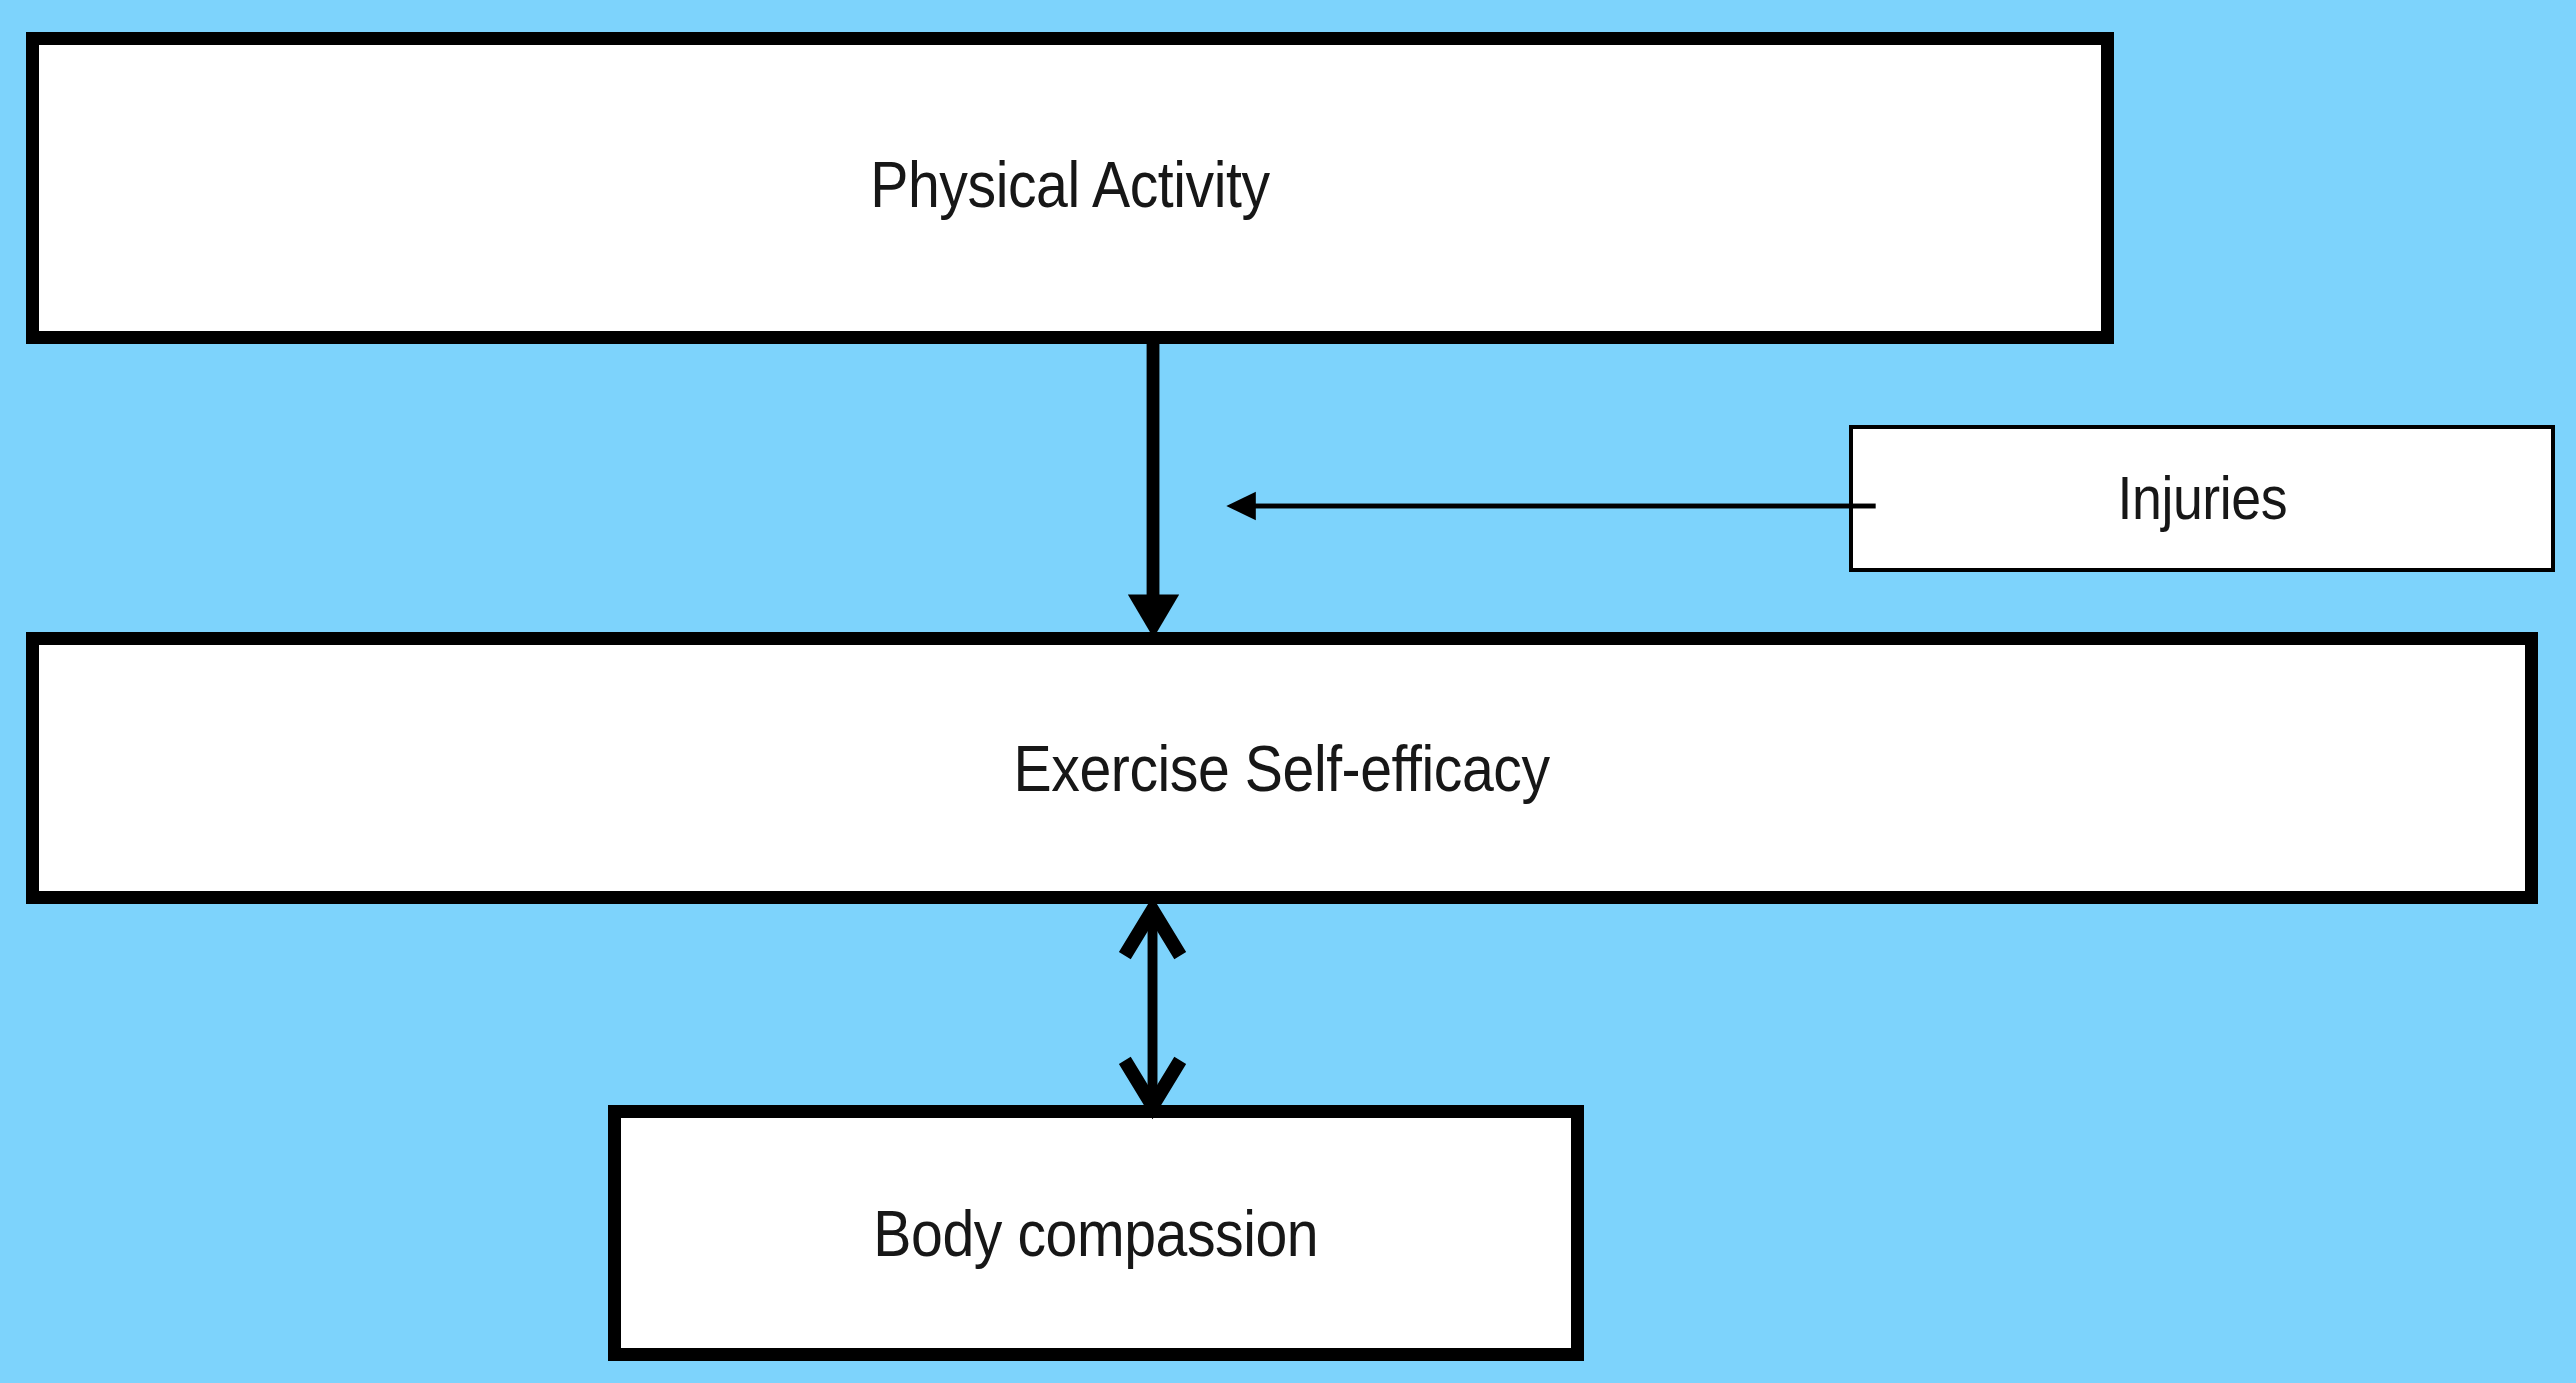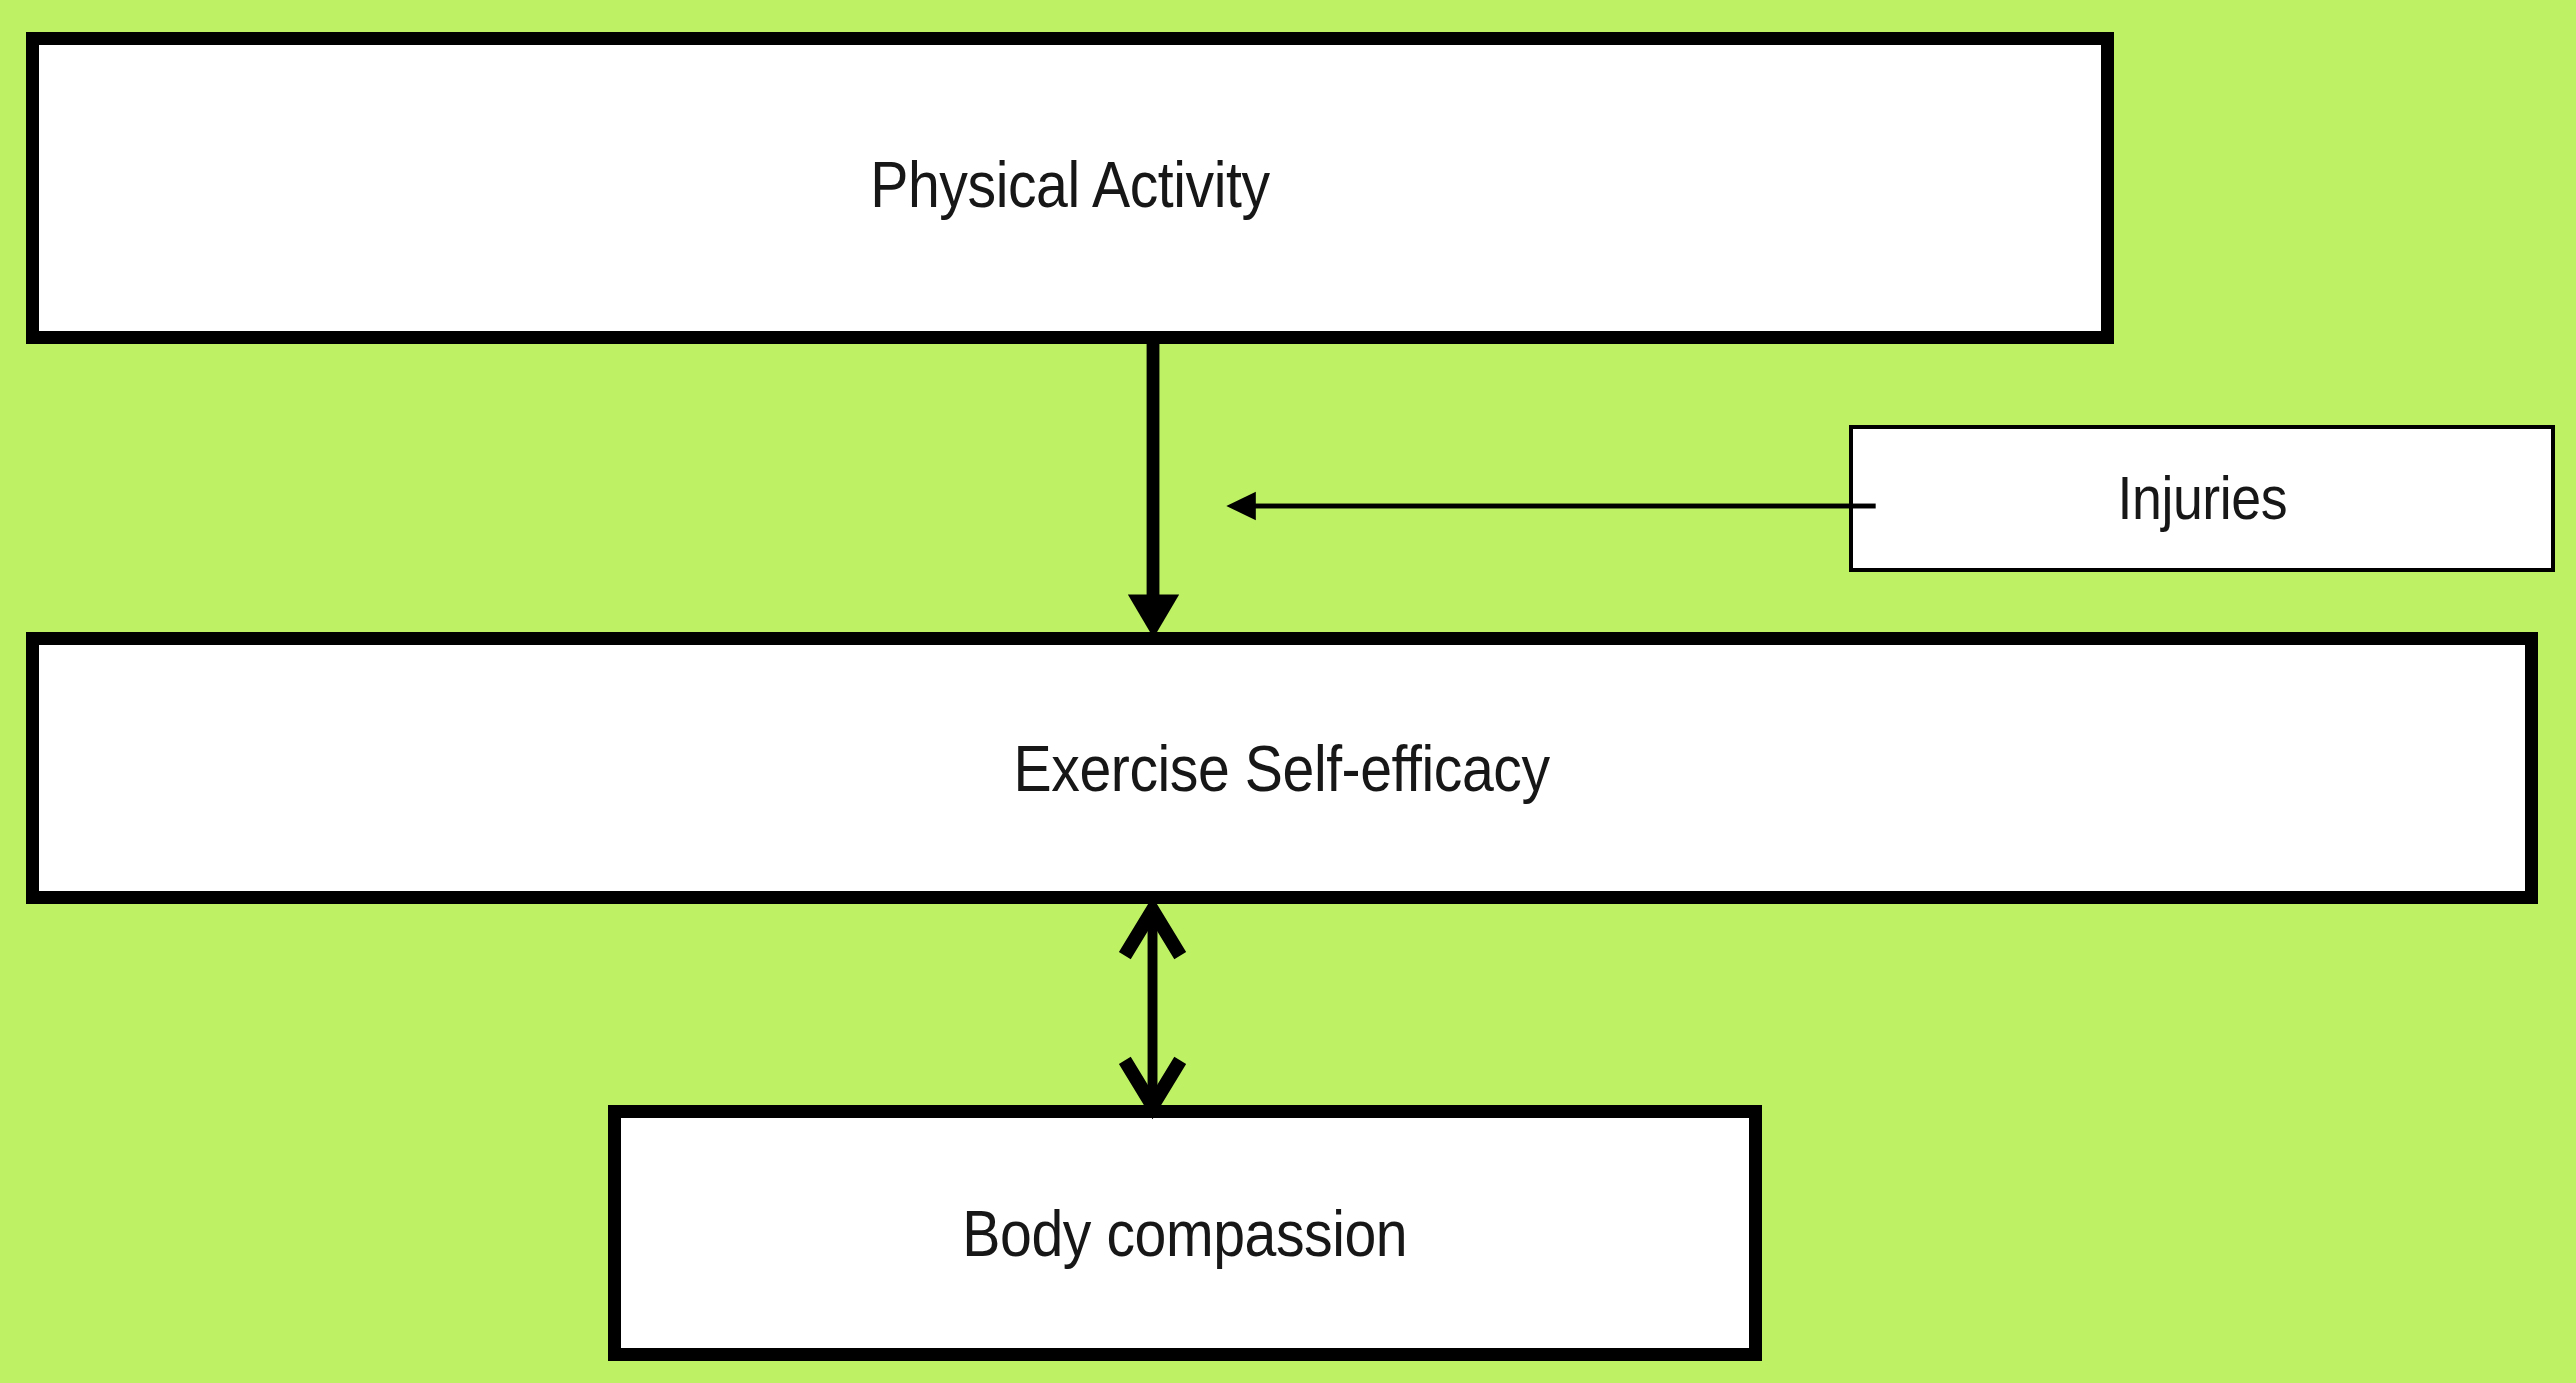--- a/index.html
+++ b/index.html
@@ -8,21 +8,21 @@
     padding: 0;
     background: #ffffff;
   }
   body {
     font-family: "Liberation Sans", sans-serif;
   }
   #canvas {
     position: relative;
     width: 2576px;
     height: 1383px;
-    background: #bef264;
+    background: #7dd3fc;
     overflow: hidden;
   }
 
   
   .node {
     position: absolute;
     box-sizing: border-box;
     background: #ffffff;
     display: flex;
     align-items: center;
@@ -58,21 +58,21 @@
     width: 706px;  height: 147px;
   }
 
   #node-exercise-self-efficacy {
     left: 26px;  top: 632px;
     width: 2512px; height: 272px;
   }
 
   #node-body-compassion {
     left: 608px; top: 1105px;
-    width: 1154px; height: 256px;
+    width: 976px; height: 256px;
   }
 
   
   .connector {
     position: absolute;
     pointer-events: none;
   }
 
   
   #edge-activity-to-efficacy {

